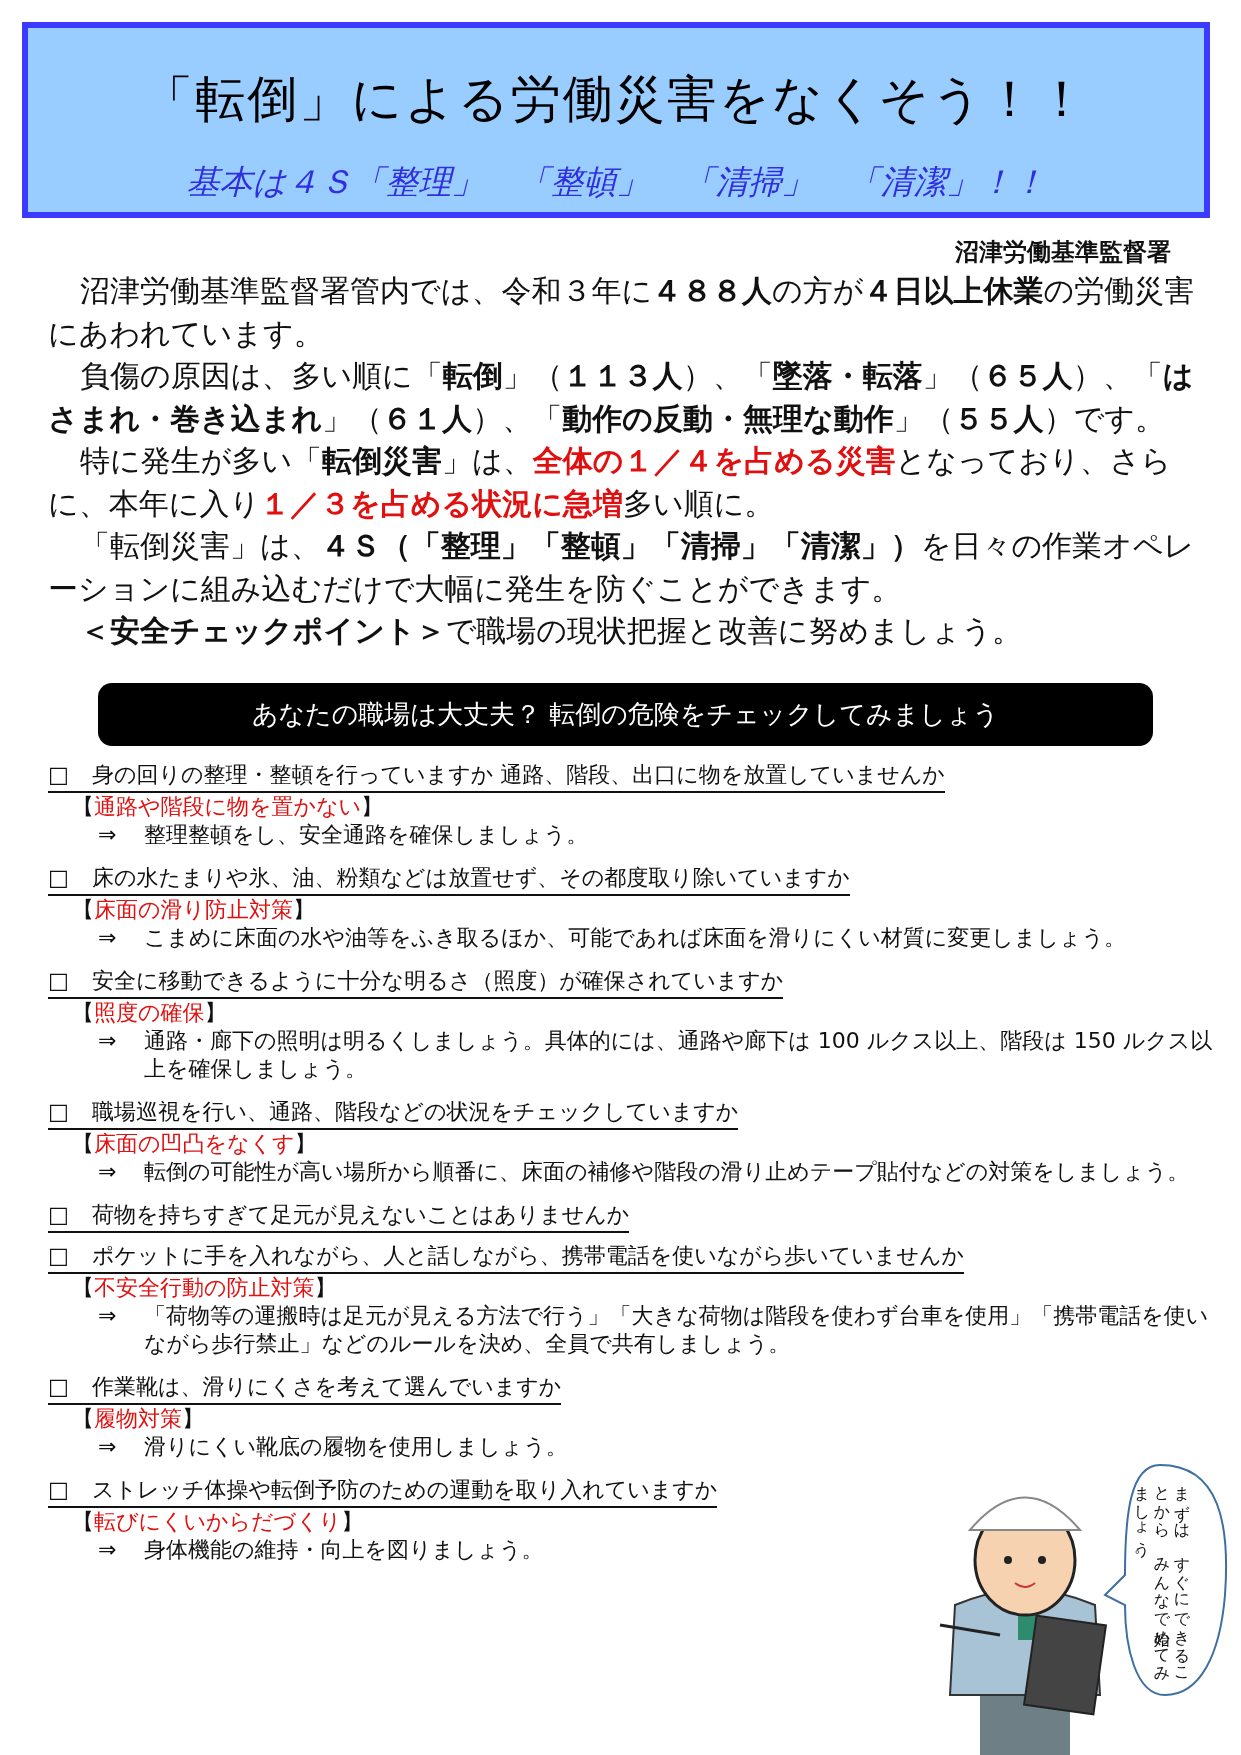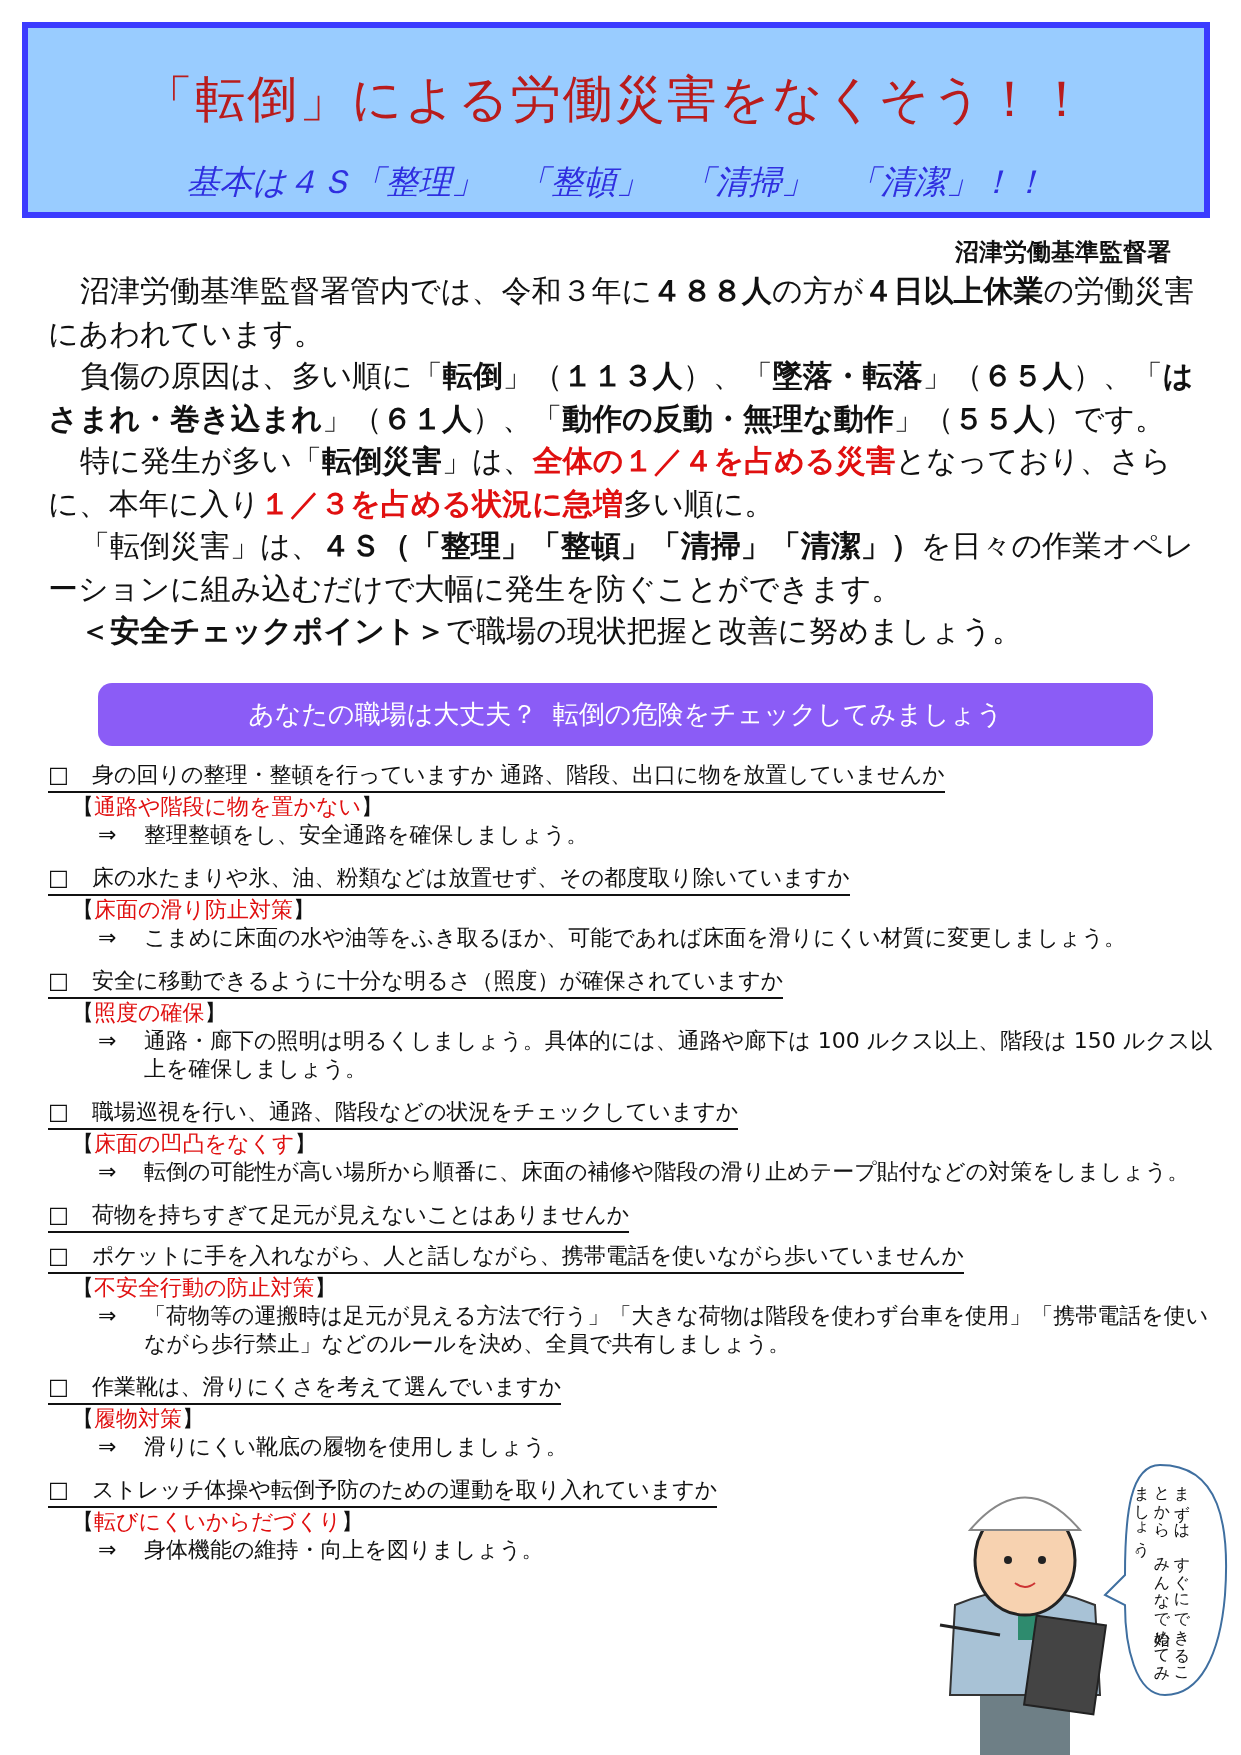--- a/index.html
+++ b/index.html
@@ -2,33 +2,33 @@
 <html><head>
 <meta charset="utf-8">
 <style>
   html, body { margin:0; padding:0; background:#fff; }
   body { width:1241px; height:1755px; position:relative; overflow:hidden;
          font-family:"DejaVu Sans","Liberation Sans",sans-serif; color:#111; }
   .banner { position:absolute; left:22px; top:22px; width:1188px; height:196px;
             background:#99ccff; border:6px solid #3b3bff; box-sizing:border-box; }
   .banner-title { position:absolute; left:0; right:0; top:38px; text-align:center;
             font-family:"DejaVu Serif","Liberation Serif",serif; font-size:50px;
-            color:#b91c1c; letter-spacing:2px; }
+            color:#000000; letter-spacing:2px; }
   .banner-sub { position:absolute; left:0; right:0; top:132px; text-align:center;
             font-family:"DejaVu Serif","Liberation Serif",serif; font-size:33px;
             font-style:italic; color:#2f2fe0; word-spacing:18px; }
   .office { position:absolute; right:70px; top:236px; font-size:24px; font-weight:bold; }
   .intro { position:absolute; left:48px; top:270px; width:1160px; font-size:30px; line-height:42.5px; }
   .intro p { margin:0; }
   .intro .ind { text-indent:32px; }
   .b { font-weight:bold; }
   .red { color:#e01010; font-weight:bold; }
   .orange { position:absolute; left:98px; top:683px; width:1055px; height:63px;
-            background:#8b5cf6; border-radius:14px; color:#fff; font-size:26px;
-            display:flex; align-items:center; justify-content:center;font-family:Liberation Mono, monospace; }
+            background:#000000; border-radius:14px; color:#fff; font-size:26px;
+            display:flex; align-items:center; justify-content:center; }
   .checks { position:absolute; left:48px; top:752px; width:1180px; font-size:22px; }
   .q { display:inline-block; border-bottom:2px solid #111; padding-bottom:1px; line-height:30px; margin-top:8px; }
   .q .box { display:inline-block; width:44px; }
   .tag { margin-left:24px; line-height:28px; color:#111; }
   .tag .rt { color:#e01010; }
   .ans { margin-left:50px; padding-left:46px; text-indent:-46px; line-height:28px; }
   .ans .arr { display:inline-block; width:46px; text-indent:0; }
   .block { margin-bottom:6px; }
   .figure { position:absolute; left:920px; top:1455px; width:320px; height:300px; }
 </style>

